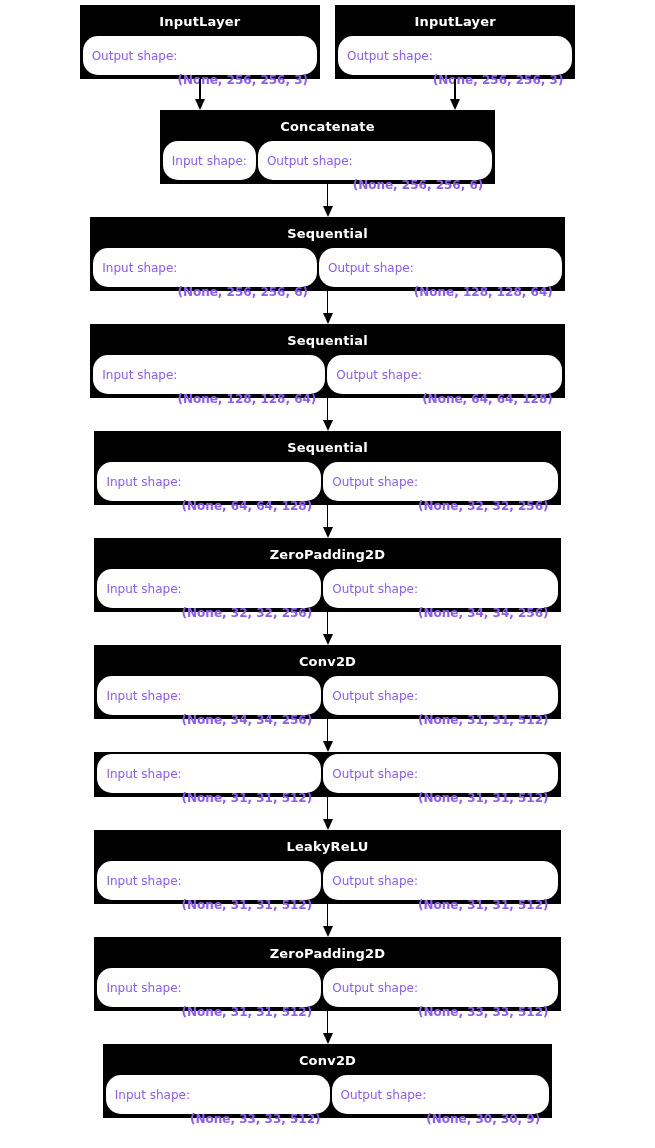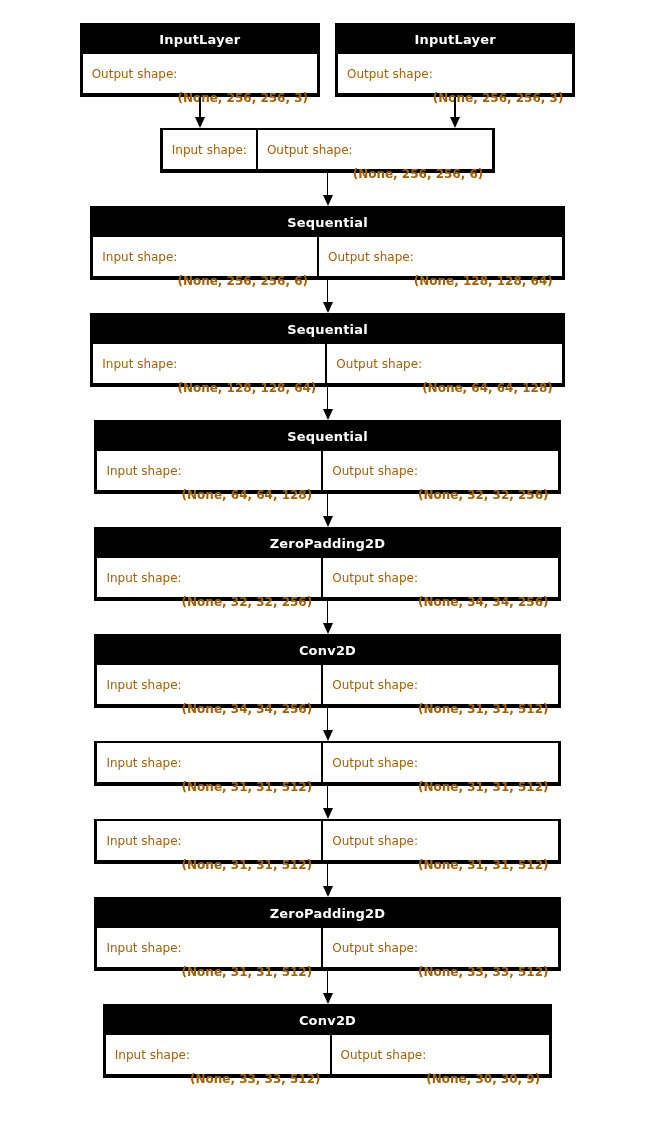--- a/index.html
+++ b/index.html
@@ -4,39 +4,40 @@
 <style>
   html, body { margin: 0; padding: 0; }
   body {
     width: 655px; height: 1148px; background: #ffffff; overflow: hidden;
     font-family: "DejaVu Sans", "Liberation Sans", sans-serif;
     color: #000000;
   }
   .diagram {
     width: 655px; height: 1148px;
     display: flex; flex-direction: column; align-items: center;
-    padding-top: 23px; box-sizing: border-box;
+    padding-top: 5px; box-sizing: border-box;
   }
   .inputs-row { display: flex; gap: 15px; align-items: flex-start; }
   .input-col { display: flex; flex-direction: column; align-items: center; }
 
   .node { border: 2px solid #000000; background: #000000; }
   .node-title {
     background: #000000; color: #ffffff;
     font-weight: bold; font-size: 13px;
     height: 29px; display: flex; align-items: center; justify-content: center;
     padding: 0 12px; white-space: nowrap; letter-spacing: 0.2px;
   }
   .node-body { display: flex; background: #000000; }
   .cell {
-    background: #ffffff; color: #a16207;
+    background: #ffffff; color: #8b5cf6;
     height: 39px; margin: 0 1px 2px 1px;
     display: flex; align-items: center;
     padding: 0 9px; white-space: nowrap;
     font-size: 12px;
+    border-radius: 15px;
   }
   .shape-value { font-weight: bold; margin-top: 48px; }
 
   .arrow { display: flex; flex-direction: column; align-items: center; }
   .arrow-line { width: 1.5px; background: #000000; }
   .arrow-line.short { height: 20px; }
   .arrow-line.long { height: 22px; }
   .arrow-head {
     width: 0; height: 0;
     border-left: 5px solid transparent;
@@ -77,20 +78,21 @@
         </div>
       </div>
       <div class="arrow">
         <div class="arrow-line short"></div>
         <div class="arrow-head"></div>
       </div>
     </div>
   </div>
 
   <div class="node">
+    <div class="node-title">Concatenate</div>
     <div class="node-body">
       <div class="cell">
           <span>Input shape: </span>
         </div>
       <div class="cell">
           <span>Output shape: </span>
           <span class="shape-value">(None, 256, 256, 6)</span>
         </div>
     </div>
   </div>
@@ -221,20 +223,21 @@
   </div>
 
   <div class="gap">
     <div class="arrow">
       <div class="arrow-line long"></div>
       <div class="arrow-head"></div>
     </div>
   </div>
 
   <div class="node">
+    <div class="node-title">LeakyReLU</div>
     <div class="node-body">
       <div class="cell">
           <span>Input shape: </span>
           <span class="shape-value">(None, 31, 31, 512)</span>
         </div>
       <div class="cell">
           <span>Output shape: </span>
           <span class="shape-value">(None, 31, 31, 512)</span>
         </div>
     </div>

